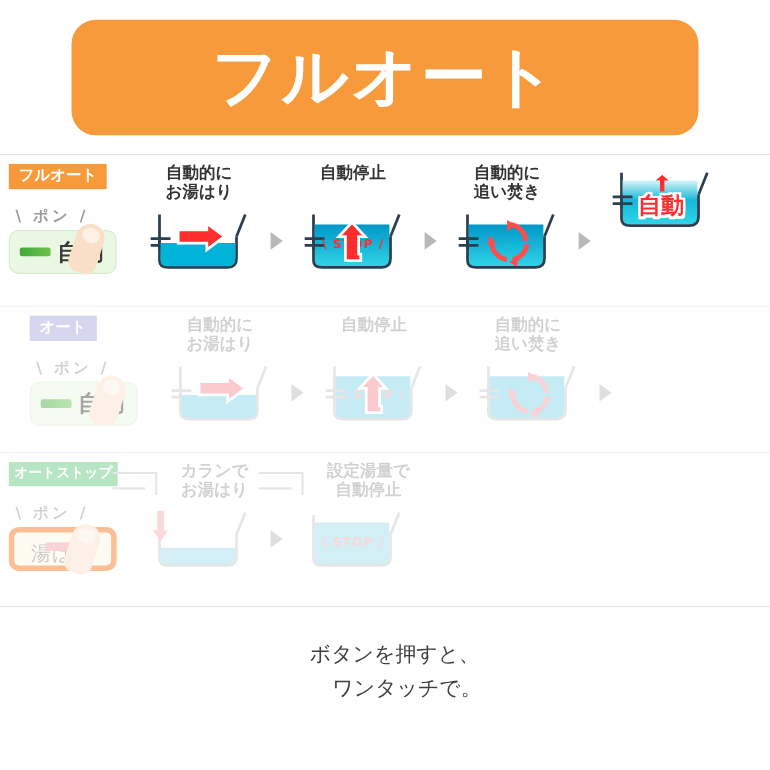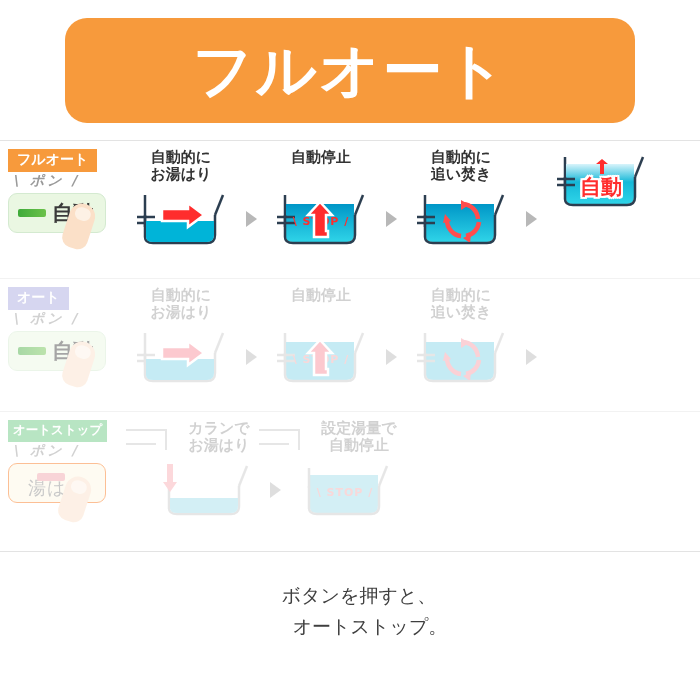--- a/index.html
+++ b/index.html
@@ -34,22 +34,22 @@
   
   .plan-row{
     position:relative;
     display:flex;
     align-items:flex-start;
     border-top:1px solid #e3e3e3;
     box-sizing:border-box;
     padding-top:8px;
   }
   #row-fullauto{height:138px;}
-  #row-auto{height:133px;}
-  #row-autostop{height:140px;gap:24px;}
+  #row-auto{height:133px;padding-left:19px;}
+  #row-autostop{height:140px;}
   #rows-wrap{border-bottom:1px solid #e3e3e3;}
 
   .row-dim{opacity:0.45;}
 
   
   .ctrl-cell{
     width:122px;flex:0 0 122px;
     padding-left:8px;
     box-sizing:border-box;
     position:relative;
@@ -62,40 +62,39 @@
     padding:2px 9px 3px 9px;
     letter-spacing:0px;
     white-space:nowrap;
     font-family:"DejaVu Sans","Liberation Sans",sans-serif;
   }
   .badge-orange{background:#f79a3c;}
   .badge-purple{background:#a6a6de;}
   .badge-green{background:#63c77b;font-size:12.5px;padding:2px 5px 3px 5px;}
 
   .pon-text{
-    margin-top:0;
+    margin-top:16px;
     font-size:14px;
     color:#9a9a9a;
     font-weight:bold;
     letter-spacing:3px;
     padding-left:6px;
     font-family:"DejaVu Sans","Liberation Sans",sans-serif;
-    font-style:italic;
   }
 
   .ctrl-panel{
     margin-top:3px;
     width:98px;height:40px;
     border-radius:9px;
     box-sizing:border-box;
     display:flex;align-items:center;
     position:relative;
   }
   .panel-green{background:#eaf7e2;border:1px solid #d4ead0;}
-  .panel-cream{background:#fdf7e3;border:1px solid #f97316;}
+  .panel-cream{background:#fdf7e3;border:5px solid #f97316;}
 
   .panel-indicator{
     width:28px;height:8px;border-radius:2px;
     margin-left:9px;flex:0 0 28px;
   }
   .ind-green{background:linear-gradient(to right,#3faa3a,#6cc24a);}
   .ind-pink{background:#f0a2a8;}
   .panel-label{
     margin-left:6px;
     font-size:21px;
@@ -505,14 +504,14 @@
         </div>
       </div>
 
     </div>
   </div>
 
 </div>
 
 <div id="footer-note">
   <div>ボタンを押すと、</div>
-  <div class="indent">オートストップ。</div>
+  <div class="indent">ワンタッチで。</div>
 </div>
 
 </body></html>

